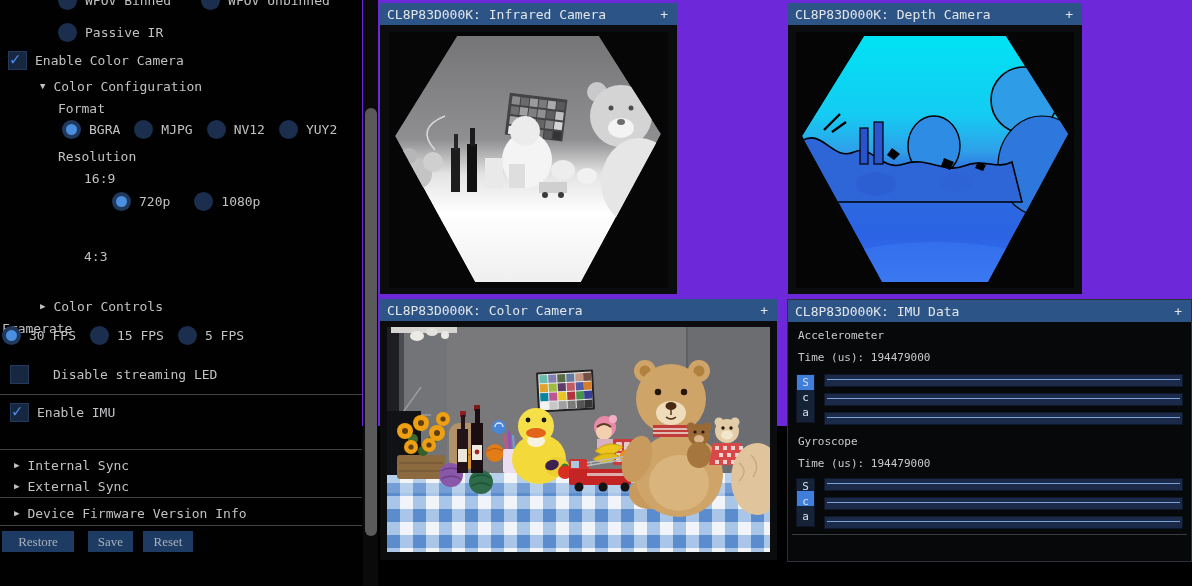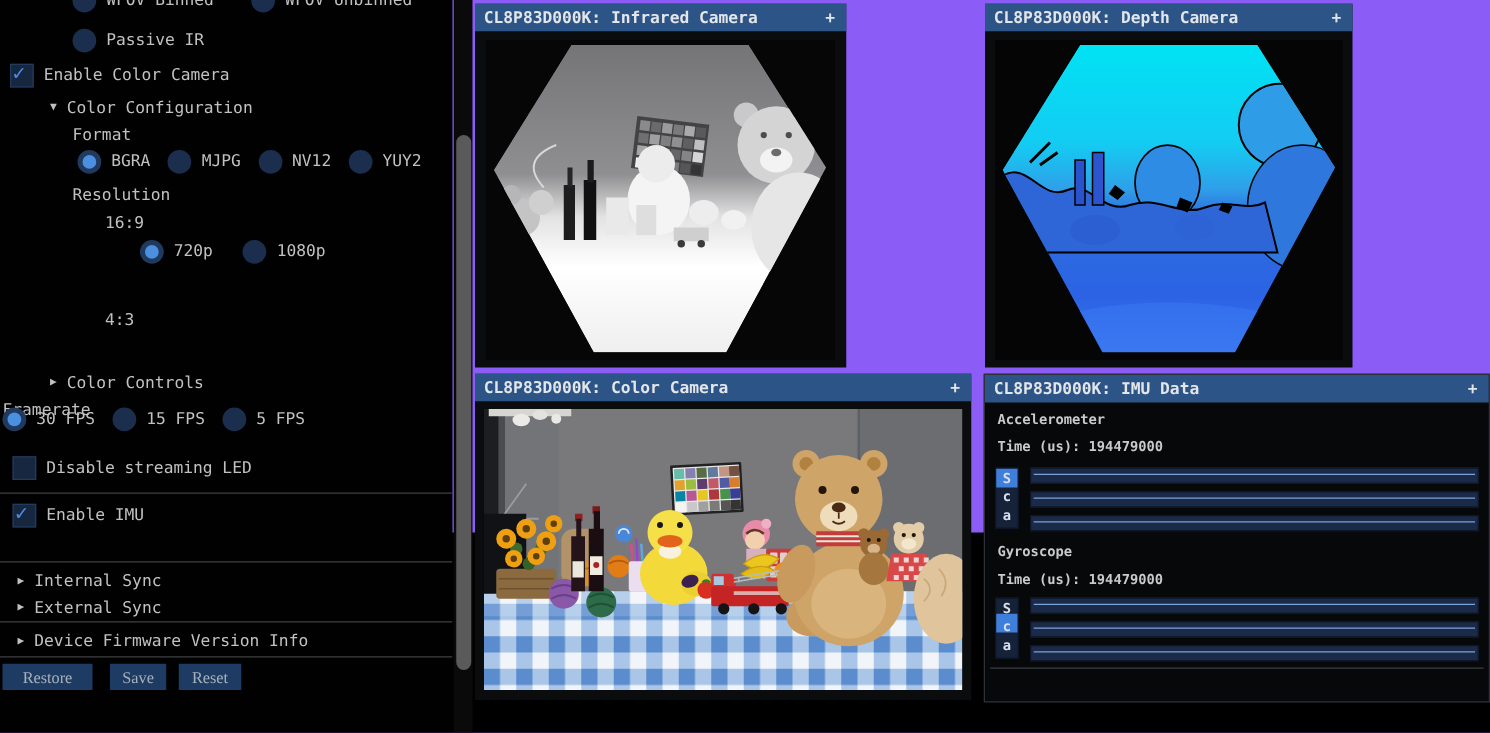--- a/index.html
+++ b/index.html
@@ -1,17 +1,17 @@
 <!DOCTYPE html>
 <html><head>
 <meta charset="utf-8">
 <style>
   html,body{margin:0;padding:0;background:#000;width:1192px;height:586px;overflow:hidden;
     font-family:"DejaVu Sans Mono","Liberation Mono",monospace;}
-  .app{position:relative;width:1192px;height:426px;background:#8b5cf6;}
+  .app{position:relative;width:1192px;height:426px;background:#6d28d9;}
 
   
   .sidebar{position:absolute;left:0;top:0;width:362px;height:586px;overflow:hidden;background:#010101;}
   .row{position:absolute;display:flex;align-items:center;height:20px;white-space:nowrap;
        color:#c0c1c3;font-size:13px;}
   .opt{display:flex;align-items:center;gap:8px;}
   .lbl{color:#c0c1c3;}
   .radio{width:19px;height:19px;border-radius:50%;background:#1b2e4d;flex:0 0 auto;position:relative;}
   .radio.sel{background:#20395c;}
   .radio.sel::after{content:'';position:absolute;left:4px;top:4px;width:11px;height:11px;
@@ -22,21 +22,21 @@
   .arrow{font-size:9px;color:#c0c1c3;margin-right:8px;}
   .sep{position:absolute;left:0;width:362px;height:1px;background:#3e4042;}
   .btn{position:absolute;height:21px;background:#1e3c63;color:#a7b1bc;font-size:13px;
        display:flex;align-items:center;justify-content:center;box-sizing:border-box;font-family:Liberation Serif, serif;}
   .btn-stop{position:absolute;height:21px;background:#c54840;color:#6d1a16;font-size:14px;
        display:flex;align-items:center;justify-content:center;}
   .scrolltrack{position:absolute;left:363px;top:0;width:15px;height:586px;background:#0a0a0a;}
   .scrollthumb{position:absolute;left:2px;top:108px;width:12px;height:428px;border-radius:6px;background:#5a5a5a;}
 
   
-  .panel{position:absolute;background:#0b0c0d;font-weight:bold;}
+  .panel{position:absolute;background:#0b0c0d;}
   .titlebar{position:absolute;left:0;top:0;right:0;height:22px;background:#2d5486;
        color:#e3e6e9;font-size:13px;display:flex;align-items:center;padding-left:7px;box-sizing:border-box;}
   .plus{position:absolute;right:9px;top:0;height:22px;display:flex;align-items:center;
        color:#e3e6e9;font-size:13px;}
   .imgbox{position:absolute;background:#050505;overflow:hidden;}
   .imgbox svg{display:block;}
 
   
   .imu{border:1px solid #2e3238;background:#07080a;box-sizing:border-box;}
   .imu-label{position:absolute;left:10px;color:#c9cacc;font-size:11px;height:16px;}
@@ -148,21 +148,21 @@
       <span class="opt">
         <span class="radio"></span>
         <span class="lbl">15 FPS</span>
       </span>
       <span class="opt">
         <span class="radio"></span>
         <span class="lbl">5 FPS</span>
       </span>
     </div>
 
-    <div class="row" style="left:10px;top:364px;gap:8px">
+    <div class="row" style="left:10px;top:364px;gap:24px">
       <span class="cb"></span>
       <span class="lbl">Disable streaming LED</span>
     </div>
 
     <div class="sep" style="top:394px"></div>
 
     <div class="row" style="left:10px;top:402px;gap:8px">
       <span class="cb">
         <span class="chk">✓</span>
       </span>

